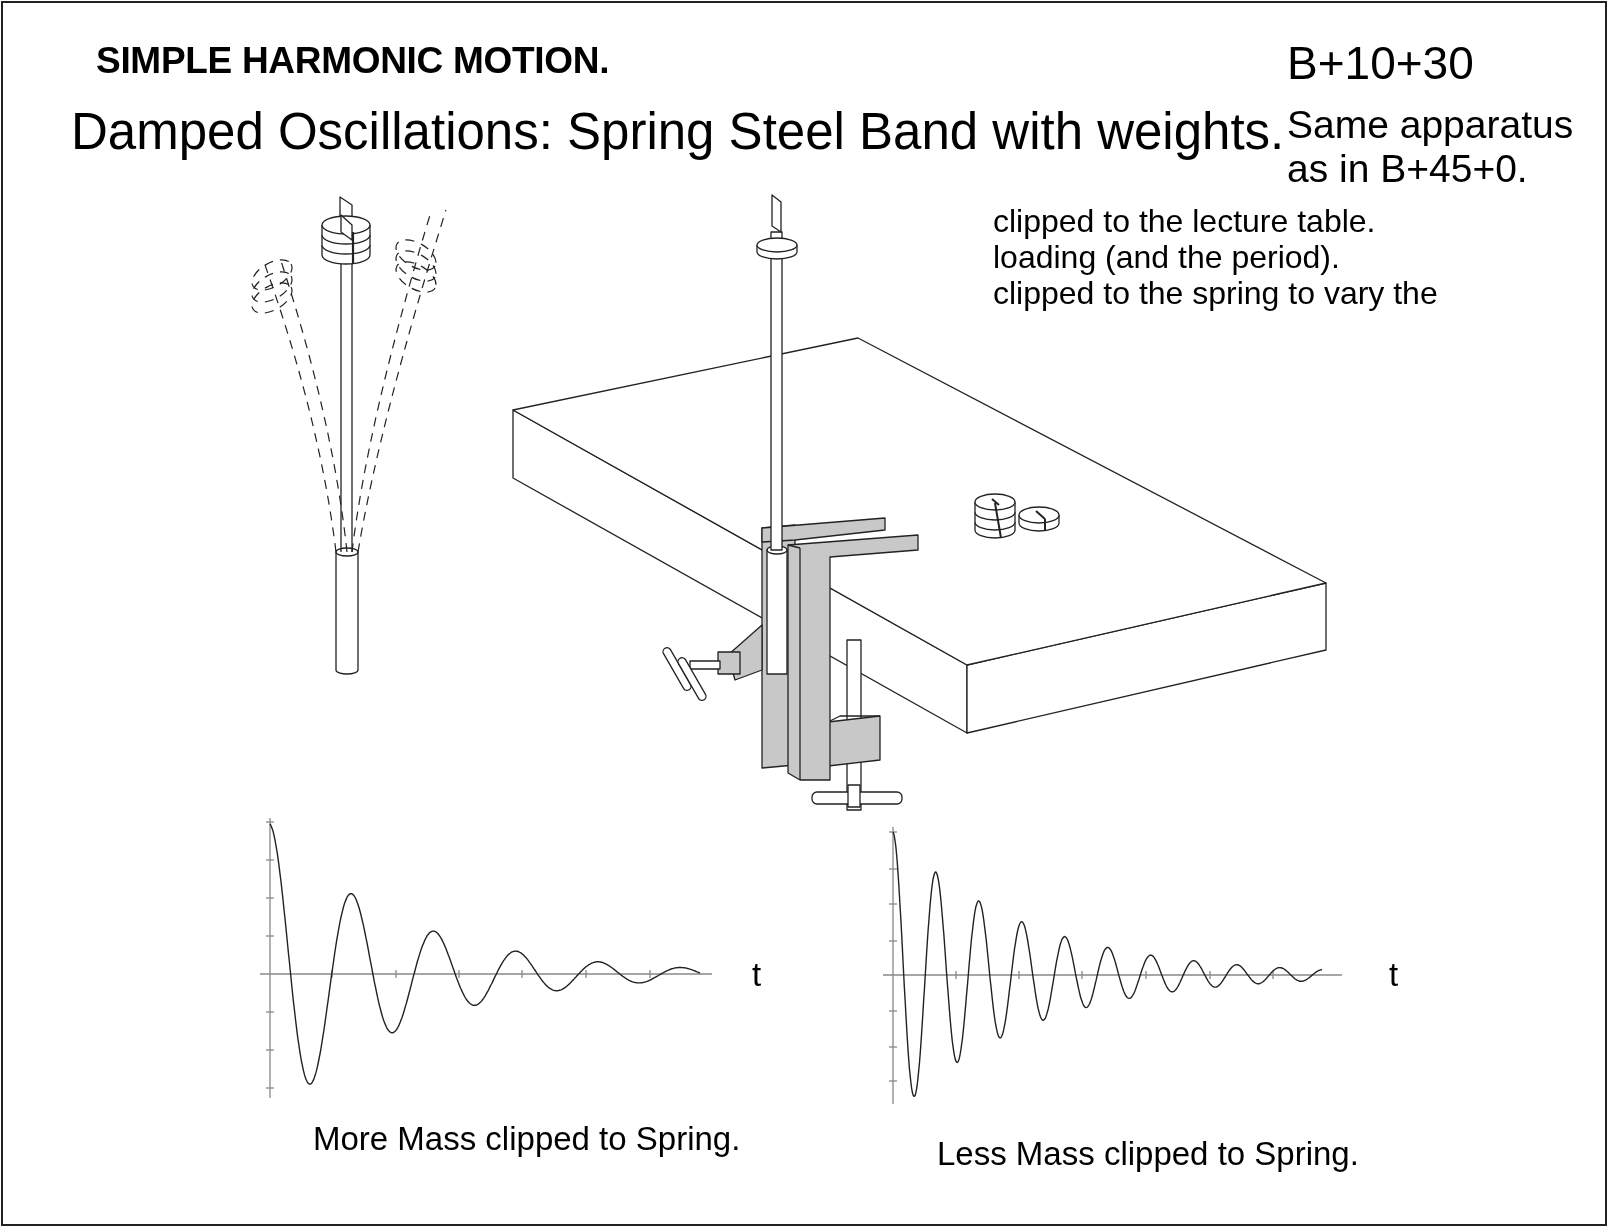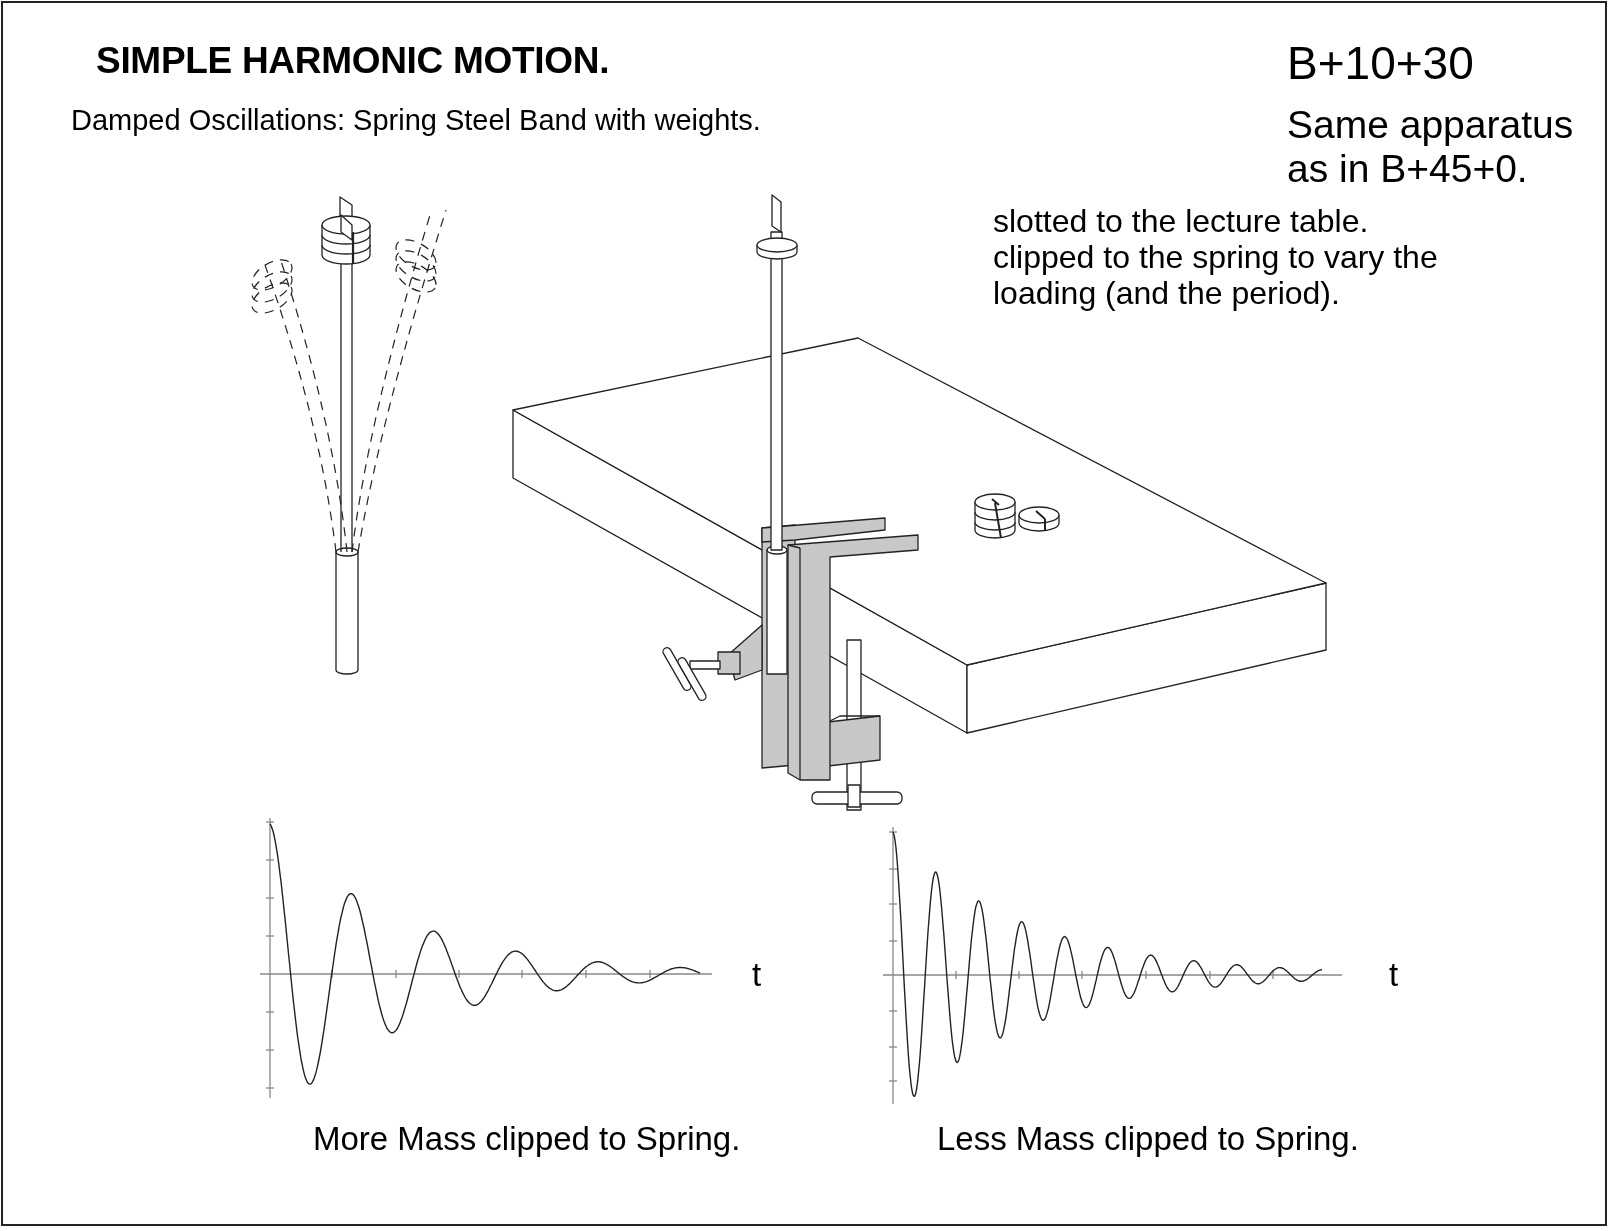--- a/index.html
+++ b/index.html
@@ -1,45 +1,45 @@
 <!DOCTYPE html>
 <html><head>
 <meta charset="utf-8">
 <style>
   html, body { margin:0; padding:0; background:#ffffff; }
   body { width:1612px; height:1231px; position:relative; overflow:hidden; font-family:"Liberation Sans", sans-serif; color:#000; }
   .frame { position:absolute; left:1px; top:1px; width:1606px; height:1225px; border:2px solid #222; box-sizing:border-box; }
   .txt { position:absolute; white-space:nowrap; line-height:1; }
   .title { left:72px; top:42px; font-size:37px; font-weight:bold; letter-spacing:-0.3px;margin-left:24px; }
-  .subtitle { left:71px; top:106px; font-size:29px; }
+  .subtitle { left:71px; top:106px; font-size:51px; }
   .code { left:1287px; top:40px; font-size:46px; font-weight:normal; }
   .note { left:1287px; top:103px; font-size:39px; line-height:44px; white-space:normal; width:330px; }
   .desc { left:993px; top:203px; font-size:32px; line-height:36px; white-space:normal; width:560px; }
   .caption { top:1122px; font-size:33px; }
   .cap-left { left:313px; }
-  .cap-right { left:937px; }
+  .cap-right { left:937px;margin-top:15px; }
   .t-label { font-size:33px; }
   svg.layer { position:absolute; left:0; top:0; }
 </style>
 </head>
 <body>
 
 <div class="frame"></div>
 
 <div class="txt title">SIMPLE HARMONIC MOTION.</div>
 <div class="txt subtitle">Damped Oscillations: Spring Steel Band with weights.</div>
 <div class="txt code">B+10+30</div>
 <div class="txt note">
   <div>Same apparatus</div>
   <div>as in B+45+0.</div>
 </div>
 <div class="txt desc">
-  <div>slotted to the lecture table.</div>
+  <div>clipped to the lecture table.</div>
+  <div>loading (and the period).</div>
   <div>clipped to the spring to vary the</div>
-  <div>loading (and the period).</div>
 </div>
 
 <svg class="layer" width="1612" height="1231" viewBox="0 0 1612 1231">
   <g fill="none" stroke="#222" stroke-width="1.3" stroke-linejoin="round">
 
     <g>
 
       <g>
         <path d="M336,552 L336,670 A11,4 0 0 0 358,670 L358,552" fill="#fff"></path>
         <ellipse cx="347" cy="552" rx="11" ry="4" fill="#fff"></ellipse>

